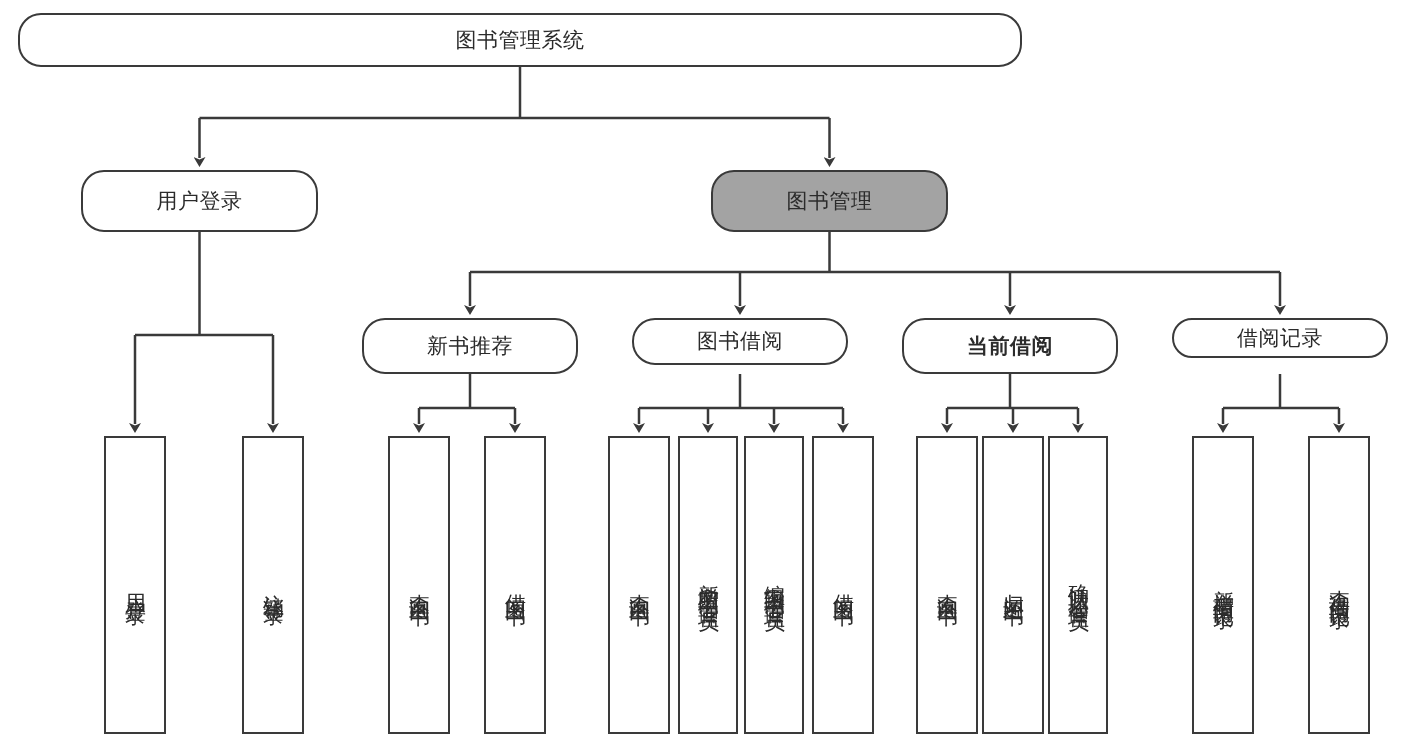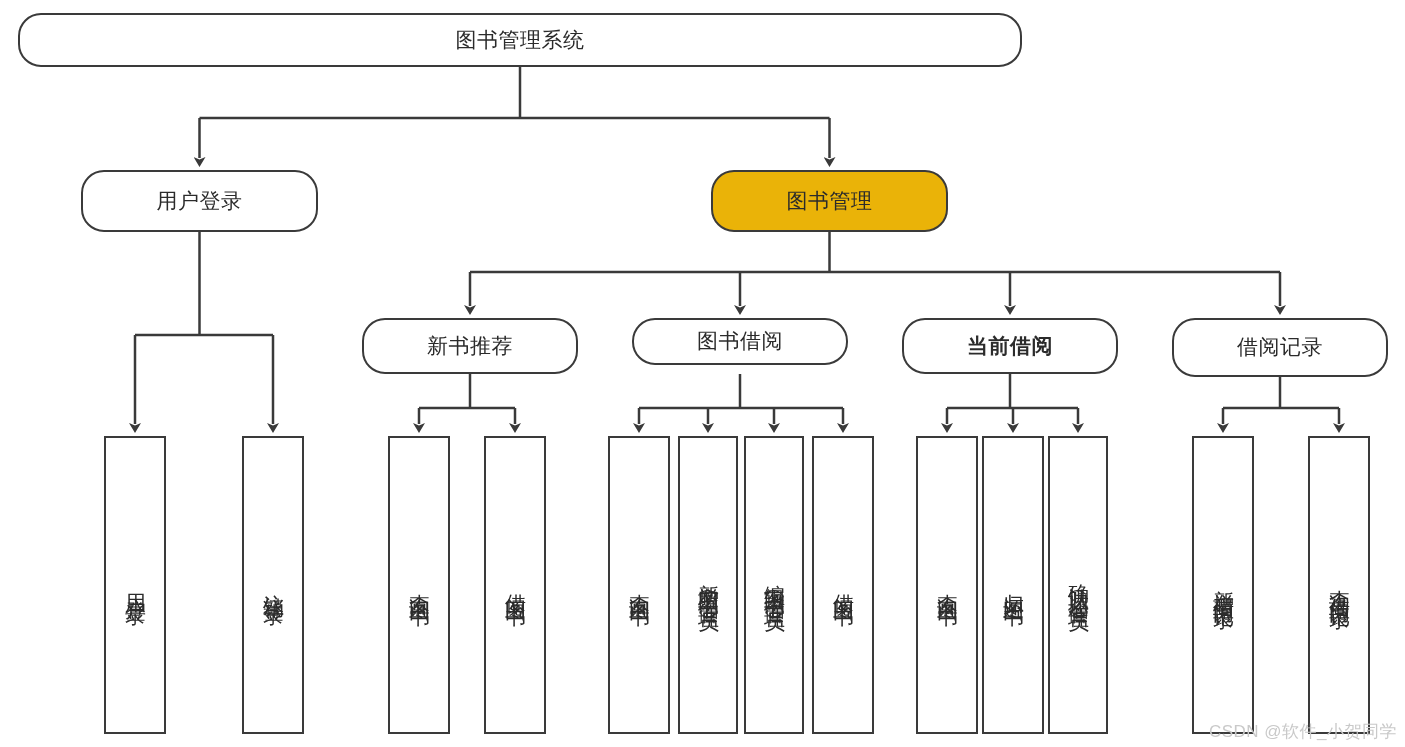--- a/index.html
+++ b/index.html
@@ -108,33 +108,33 @@
       <line x1="1223" y1="408" x2="1223" y2="424" stroke="#3a3a3a" stroke-width="2.5" marker-end="url(#arrow)"></line>
       <line x1="1339" y1="408" x2="1339" y2="424" stroke="#3a3a3a" stroke-width="2.5" marker-end="url(#arrow)"></line>
     </svg>
   <div id="nodes">
       <div class="node h" style="left: 18px; top: 13px; width: 1004px; height: 54px; border-color: rgb(58, 58, 58); background: rgb(255, 255, 255); color: rgb(43, 43, 43);">
         <span class="label">图书管理系统</span>
       </div>
       <div class="node h" style="left: 81px; top: 170px; width: 237px; height: 62px; border-color: rgb(58, 58, 58); background: rgb(255, 255, 255); color: rgb(43, 43, 43);">
         <span class="label">用户登录</span>
       </div>
-      <div class="node h" style="left: 711px; top: 170px; width: 237px; height: 62px; border-color: rgb(58, 58, 58); background: #eab308; color: rgb(43, 43, 43);">
+      <div class="node h" style="left: 711px; top: 170px; width: 237px; height: 62px; border-color: rgb(58, 58, 58); background: #a3a3a3; color: rgb(43, 43, 43);">
         <span class="label">图书管理</span>
       </div>
       <div class="node h" style="left: 362px; top: 318px; width: 216px; height: 56px; border-color: rgb(58, 58, 58); background: rgb(255, 255, 255); color: rgb(43, 43, 43);">
         <span class="label">新书推荐</span>
       </div>
       <div class="node h" style="left: 632px; top: 318px; width: 216px; height: 47px; border-color: rgb(58, 58, 58); background: rgb(255, 255, 255); color: rgb(43, 43, 43);">
         <span class="label">图书借阅</span>
       </div>
       <div class="node h" style="left: 902px; top: 318px; width: 216px; height: 56px; border-color: rgb(58, 58, 58); background: rgb(255, 255, 255); color: rgb(43, 43, 43); font-weight: bold;">
         <span class="label">当前借阅</span>
       </div>
-      <div class="node h" style="left: 1172px; top: 318px; width: 216px; height: 59px; border-color: rgb(58, 58, 58); background: rgb(255, 255, 255); color: rgb(43, 43, 43);">
+      <div class="node h" style="left: 1172px; top: 318px; width: 216px; height: 40px; border-color: rgb(58, 58, 58); background: rgb(255, 255, 255); color: rgb(43, 43, 43);">
         <span class="label">借阅记录</span>
       </div>
       <div class="node v" style="left: 104px; top: 436px; width: 62px; height: 298px; border-color: rgb(58, 58, 58); background: rgb(255, 255, 255); color: rgb(43, 43, 43);">
         <span class="label">用户登录</span>
       </div>
       <div class="node v" style="left: 242px; top: 436px; width: 62px; height: 298px; border-color: rgb(58, 58, 58); background: rgb(255, 255, 255); color: rgb(43, 43, 43);">
         <span class="label">注销登录</span>
       </div>
       <div class="node v" style="left: 388px; top: 436px; width: 62px; height: 298px; border-color: rgb(58, 58, 58); background: rgb(255, 255, 255); color: rgb(43, 43, 43);">
         <span class="label">查询图书</span>
@@ -163,14 +163,13 @@
       <div class="node v" style="left: 1048px; top: 436px; width: 60px; height: 298px; border-color: rgb(58, 58, 58); background: rgb(255, 255, 255); color: rgb(43, 43, 43);">
         <span class="label">确认归还（管理员）</span>
       </div>
       <div class="node v" style="left: 1192px; top: 436px; width: 62px; height: 298px; border-color: rgb(58, 58, 58); background: rgb(255, 255, 255); color: rgb(43, 43, 43);">
         <span class="label">新增借阅记录</span>
       </div>
       <div class="node v" style="left: 1308px; top: 436px; width: 62px; height: 298px; border-color: rgb(58, 58, 58); background: rgb(255, 255, 255); color: rgb(43, 43, 43);">
         <span class="label">查询借阅记录</span>
       </div>
     </div>
-  <div class="watermark">CSDN @软件_小贺同学</div>
 </div>
 
 </body></html>

